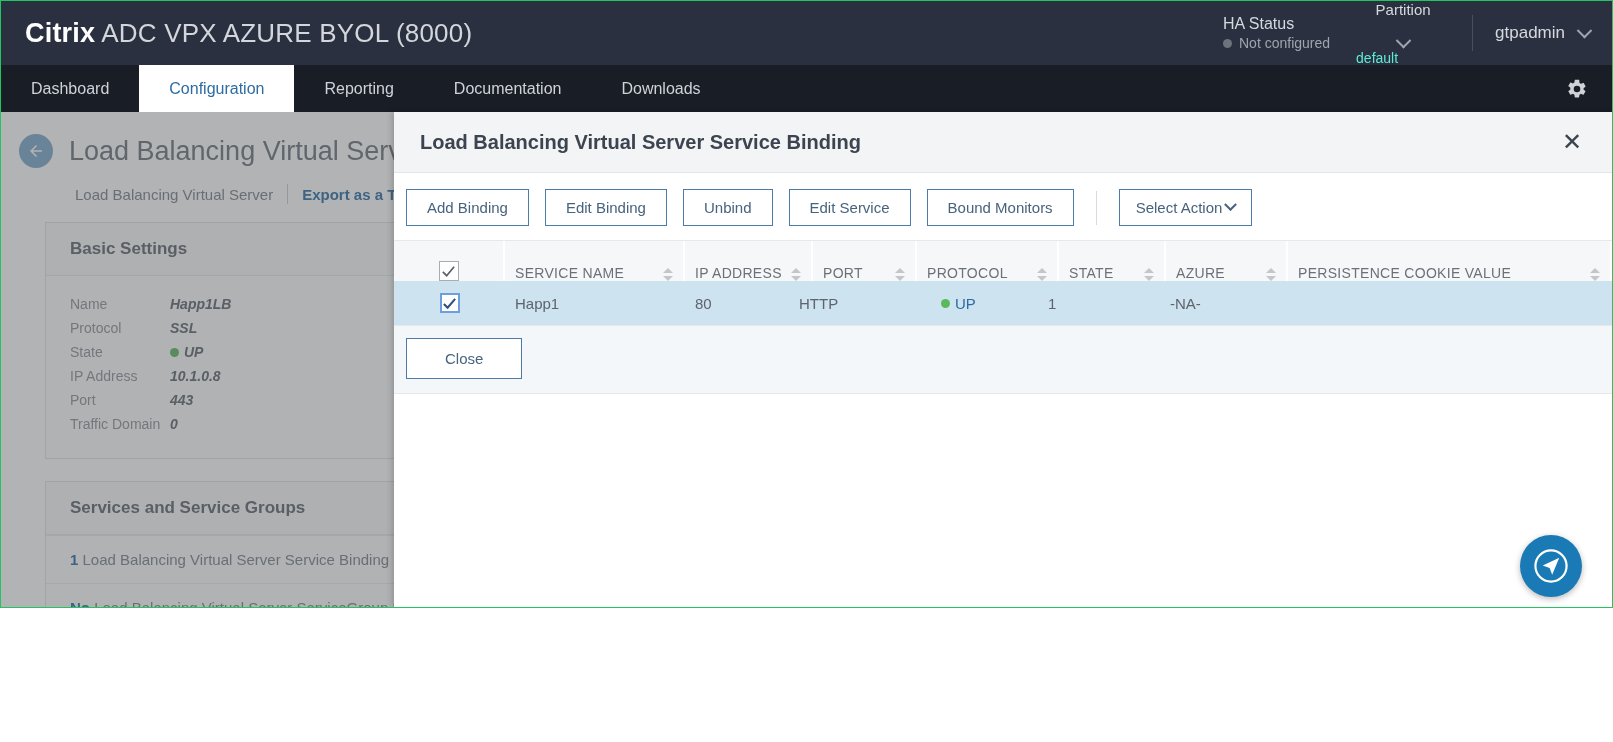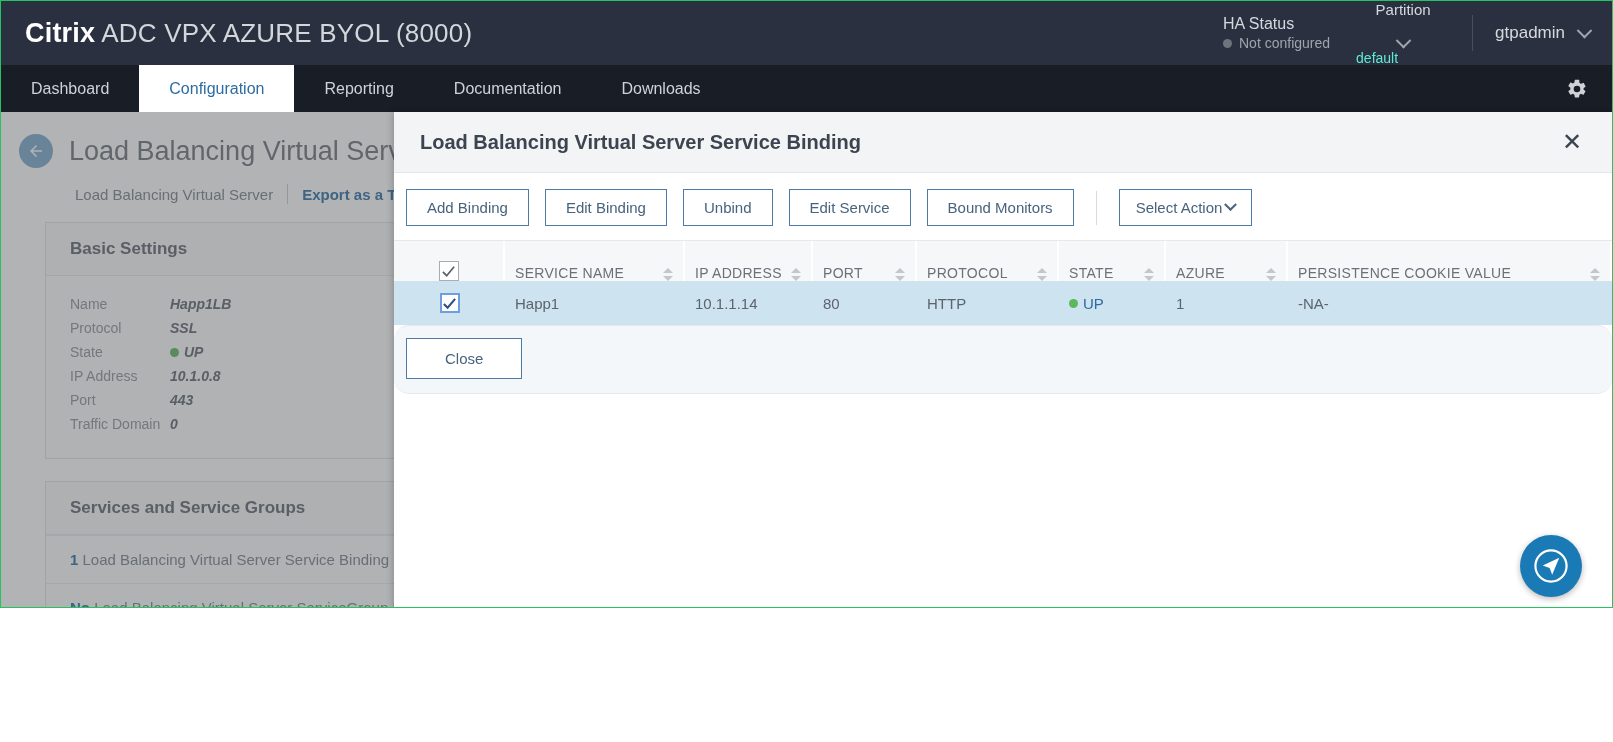--- a/index.html
+++ b/index.html
@@ -177,21 +177,20 @@
     display: flex; align-items: center; justify-content: center; cursor: pointer;
   }
   .chkbox.on { border: 2px solid #6d9ee0; }
   .chk-svg { width: 15px; height: 15px; }
 
   .state-up { display: flex; align-items: center; gap: 5px; color: #2d6ca2; font-size: 15px; }
 
   .modal-footer {
     background: #f4f7fa; border-top: 1px solid #e6e9ec; border-bottom: 1px solid #e6e9ec;
     padding: 12px 0 14px 12px;
-    border-radius: 15px;
   }
   .cbtn {
     border: 1px solid #4c7ba6; background: #ffffff; color: #47637e;
     font-size: 15px; font-family: "Liberation Sans", sans-serif;
     padding: 11px 38px; cursor: pointer;
   }
   .modal-rest { flex: 1; background: #ffffff; }
 
   
   .fab {
@@ -395,21 +394,20 @@
 
       <div class="trow">
         <div class="td col-chk">
           <div class="chkbox on">
             <svg class="chk-svg" viewBox="0 0 16 16">
               <path d="M2 8.5 L6 12.5 L14 3" stroke="#2f4f82" stroke-width="2.2" fill="none"></path>
             </svg>
           </div>
         </div>
         <div class="td col-name">Happ1</div>
-        <div class="td col-ip">10.1.1.14</div>
         <div class="td col-port">80</div>
         <div class="td col-prot">HTTP</div>
         <div class="td col-state">
           <span class="state-up">
             <span class="dot-green"></span>
             <span>UP</span>
           </span>
         </div>
         <div class="td col-wt">1</div>
         <div class="td col-pcv">-NA-</div>

